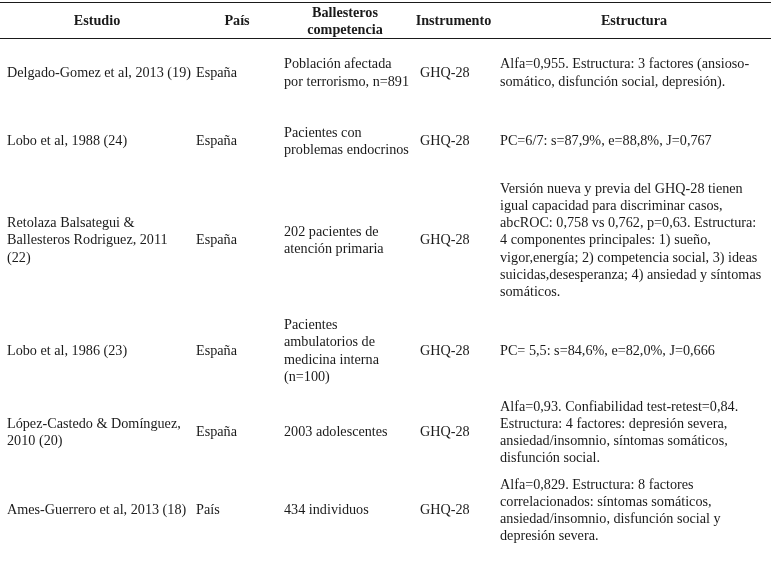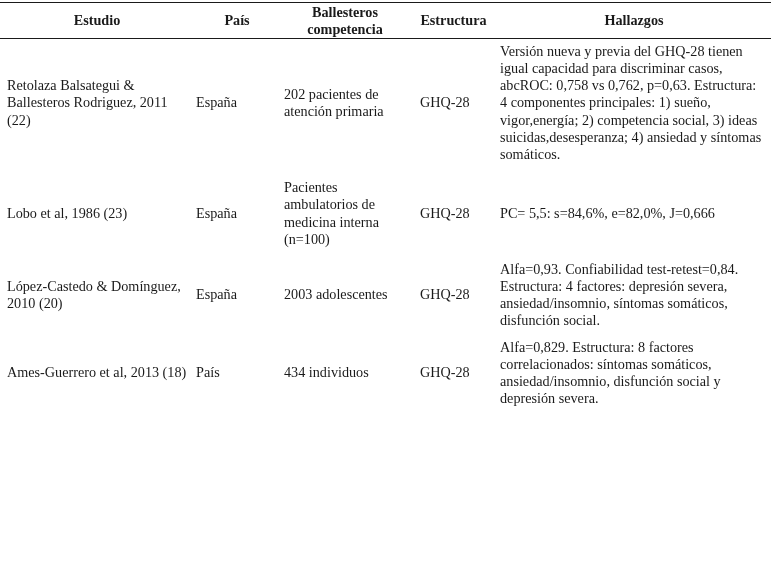--- a/index.html
+++ b/index.html
@@ -75,25 +75,39 @@
       <col class="c-hall">
     </colgroup>
     <thead>
       <tr>
         <th>Estudio</th>
         <th>País</th>
         <th>
           <span class="cell-text">Ballesteros</span>
           <span class="cell-text">competencia</span>
         </th>
+        <th>Instrumento</th>
         <th>Estructura</th>
-        <th>Hallazgos</th>
       </tr>
     </thead>
     <tbody>
+      <tr class="r1">
+        <td class="est">Delgado-Gomez et al, 2013 (19)</td>
+        <td class="pais">España</td>
+        <td class="ind">Población afectada por terrorismo, n=891</td>
+        <td class="inst">GHQ-28</td>
+        <td class="hall">Alfa=0,955. Estructura: 3 factores (ansioso-somático, disfunción social, depresión).</td>
+      </tr>
+      <tr class="r2">
+        <td class="est">Lobo et al, 1988 (24)</td>
+        <td class="pais">España</td>
+        <td class="ind">Pacientes con problemas endocrinos</td>
+        <td class="inst">GHQ-28</td>
+        <td class="hall">PC=6/7: s=87,9%, e=88,8%, J=0,767</td>
+      </tr>
       <tr class="r3">
         <td class="est">Retolaza Balsategui &amp; Ballesteros Rodriguez, 2011 (22)</td>
         <td class="pais">España</td>
         <td class="ind">202 pacientes de atención primaria</td>
         <td class="inst">GHQ-28</td>
         <td class="hall">Versión nueva y previa del GHQ-28 tienen igual capacidad para discriminar casos, abcROC: 0,758 vs 0,762, p=0,63. Estructura: 4 componentes principales: 1) sueño, vigor,energía; 2) competencia social, 3) ideas suicidas,desesperanza; 4) ansiedad y síntomas somáticos.</td>
       </tr>
       <tr class="r4">
         <td class="est">Lobo et al, 1986 (23)</td>
         <td class="pais">España</td>

